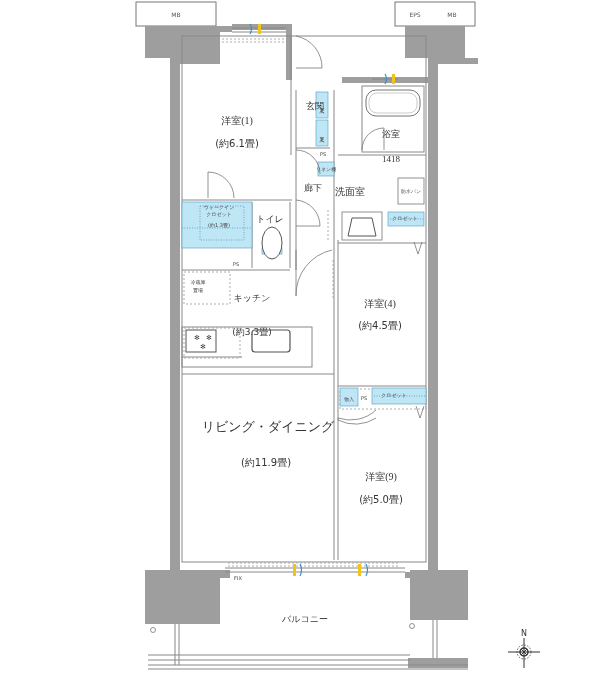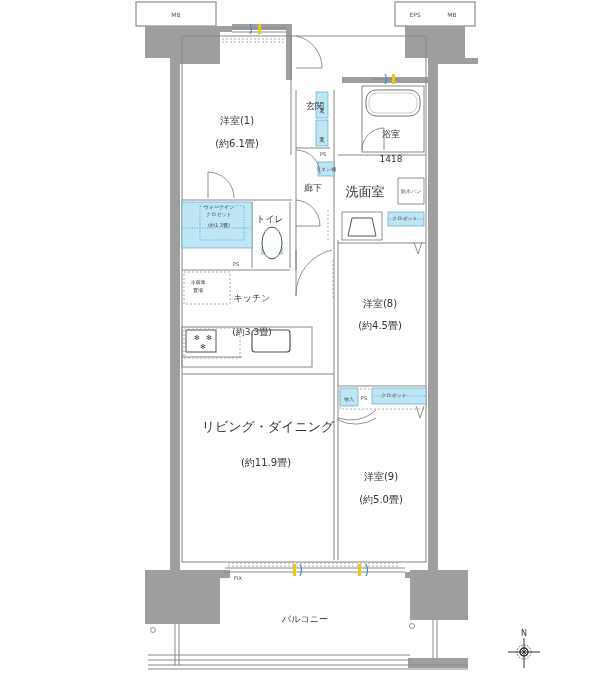--- a/index.html
+++ b/index.html
@@ -1,21 +1,21 @@
 <!DOCTYPE html>
 <html><head>
 <meta charset="utf-8">
 <style>
   html, body { margin: 0; padding: 0; background: #ffffff; }
   body { width: 610px; height: 676px; position: relative; overflow: hidden;
          font-family: "DejaVu Sans", sans-serif; color: #333; }
   svg { position: absolute; left: 0; top: 0; }
   .lbl { position: absolute; transform: translate(-50%, -50%); white-space: nowrap;
          color: #333; font-family: "DejaVu Sans", sans-serif; }
-  .room { font-size: 10px; }
+  .room { font-size: 10px; font-family: Liberation Serif, serif; }
   .area { font-size: 10px; text-align: center; }
   .tiny { font-size: 5px; color: #444; }
   .small { font-size: 6px; color: #444; }
   .ext { font-size: 6px; color: #555; }
 </style>
 </head>
 <body>
 
 <svg width="610" height="676" viewBox="0 0 610 676" xmlns="http://www.w3.org/2000/svg">
 
@@ -185,42 +185,42 @@
 <div class="lbl ext" style="left:452px;top:14px">MB</div>
 
 <div class="lbl room" style="left:237px;top:121px">洋室(1)</div>
 <div class="lbl area" style="left:237px;top:144px">(約6.1畳)</div>
 
 <div class="lbl room" style="left:315px;top:106px;font-size:9px">玄関</div>
 <div class="lbl room" style="left:391px;top:134px;font-size:9px">浴室</div>
 <div class="lbl room" style="left:391px;top:159px;font-size:9px">1418</div>
 
 <div class="lbl room" style="left:313px;top:188px;font-size:9px">廊下</div>
-<div class="lbl room" style="left:365px;top:192px;font-size:13px">洗面室</div>
+<div class="lbl room" style="left:350px;top:192px;font-size:10px">洗面室</div>
 <div class="lbl room" style="left:270px;top:219px;font-size:9px">トイレ</div>
 
 <div class="lbl tiny" style="left:219px;top:207px">ウォークイン</div>
 <div class="lbl tiny" style="left:219px;top:214px">クロゼット</div>
 <div class="lbl tiny" style="left:219px;top:225px">(約1.3畳)</div>
 
 <div class="lbl tiny" style="left:322px;top:104px;writing-mode:vertical-rl;transform:translate(-50%,-50%)">下足入</div>
 <div class="lbl tiny" style="left:322px;top:133px;writing-mode:vertical-rl;transform:translate(-50%,-50%)">下足入</div>
 <div class="lbl tiny" style="left:323px;top:154px">PS</div>
 <div class="lbl tiny" style="left:326px;top:169px">リネン棚</div>
 <div class="lbl tiny" style="left:411px;top:191px">防水パン</div>
 <div class="lbl tiny" style="left:405px;top:218px">クロゼット</div>
 
 <div class="lbl tiny" style="left:236px;top:264px">PS</div>
 <div class="lbl tiny" style="left:198px;top:282px">冷蔵庫</div>
 <div class="lbl tiny" style="left:198px;top:290px">置場</div>
 
 <div class="lbl room" style="left:252px;top:298px;font-size:9px">キッチン</div>
 <div class="lbl area" style="left:252px;top:332px;font-size:9px">(約3.3畳)</div>
 
-<div class="lbl room" style="left:380px;top:304px">洋室(8)</div>
+<div class="lbl room" style="left:380px;top:304px">洋室(4)</div>
 <div class="lbl area" style="left:380px;top:326px">(約4.5畳)</div>
 
 <div class="lbl tiny" style="left:349px;top:399px">物入</div>
 <div class="lbl tiny" style="left:364px;top:398px">PS</div>
 <div class="lbl tiny" style="left:394px;top:395px">クロゼット</div>
 
 <div class="lbl room" style="left:268px;top:427px;font-size:13px">リビング・ダイニング</div>
 <div class="lbl area" style="left:266px;top:463px">(約11.9畳)</div>
 
 <div class="lbl room" style="left:381px;top:477px">洋室(9)</div>

